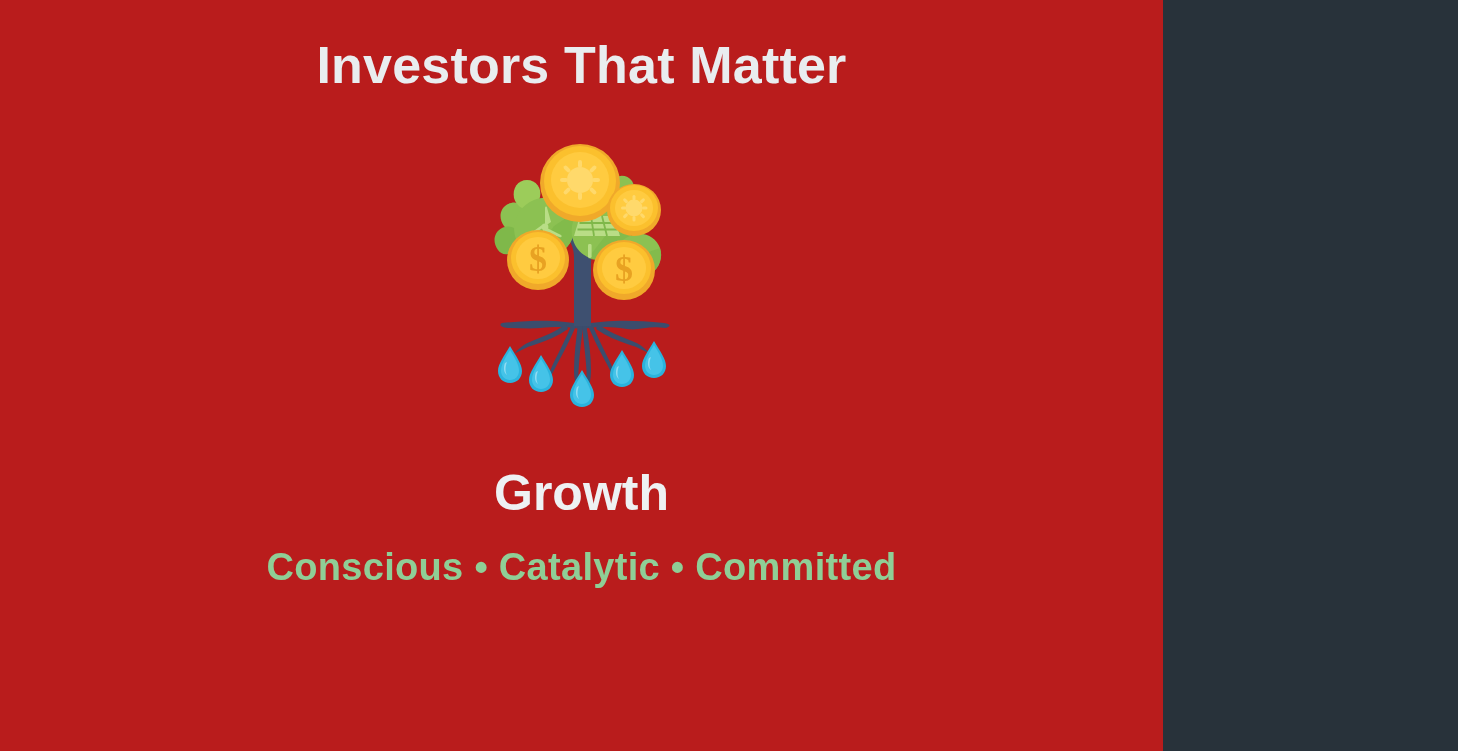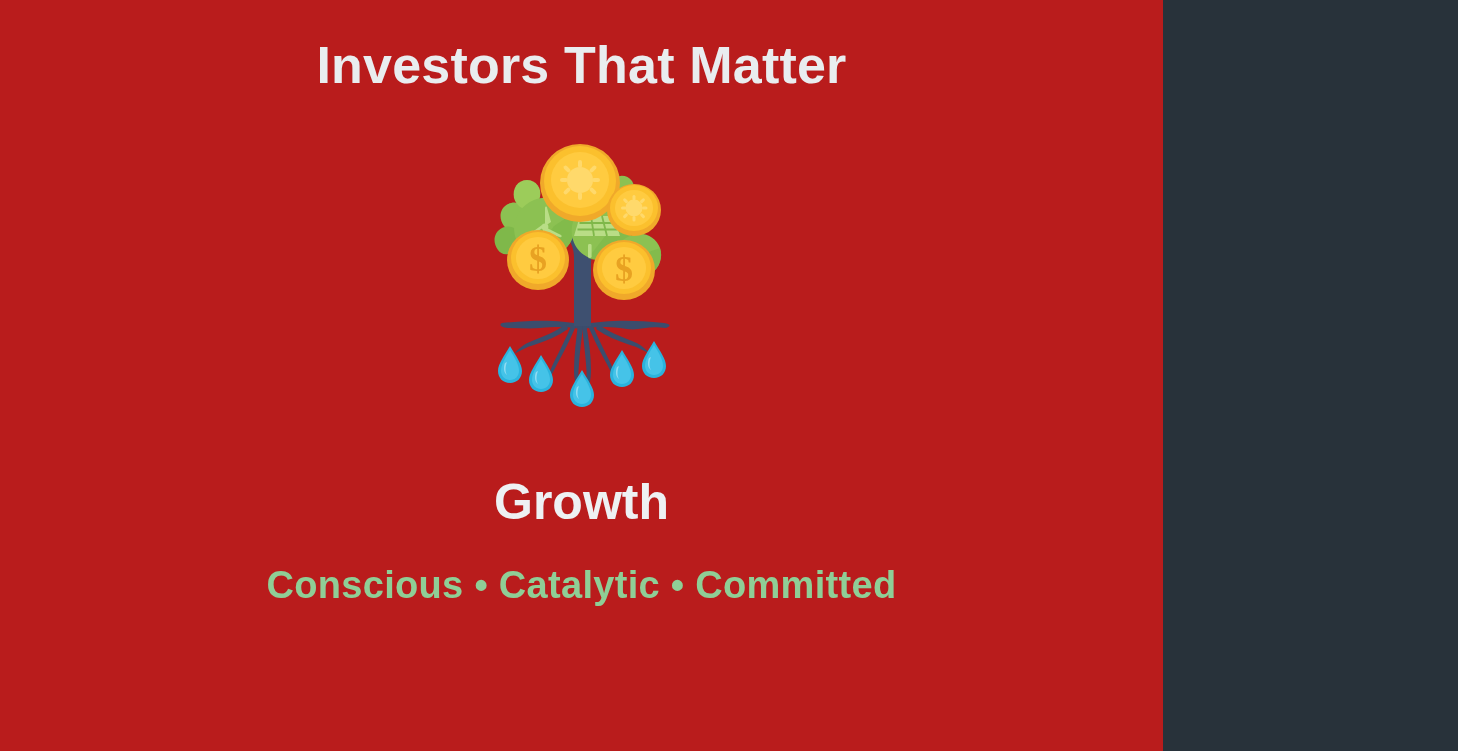--- a/index.html
+++ b/index.html
@@ -38,21 +38,21 @@
     width: 240px;
     height: 270px;
     display: flex;
     align-items: center;
     justify-content: center;
   }
   .illustration-wrap svg {
     display: block;
   }
   .growth-heading {
-    margin: 11px;
+    margin: 2px;
     padding-top: 56px;
     font-size: 50px;
     font-weight: bold;
     color: #eef1f3;
     text-align: center;
     line-height: 1.1;
   }
   .tagline {
     margin: 0;
     padding-top: 22px;

